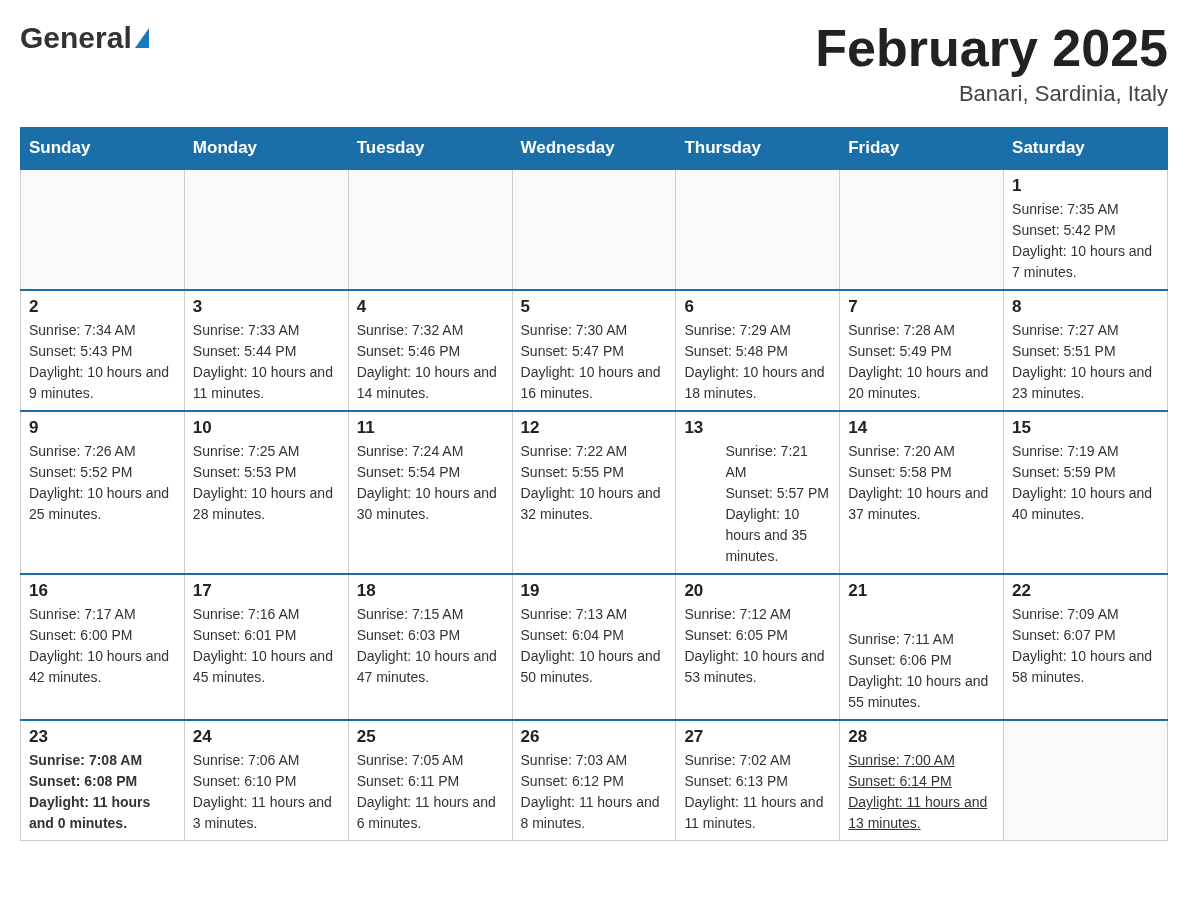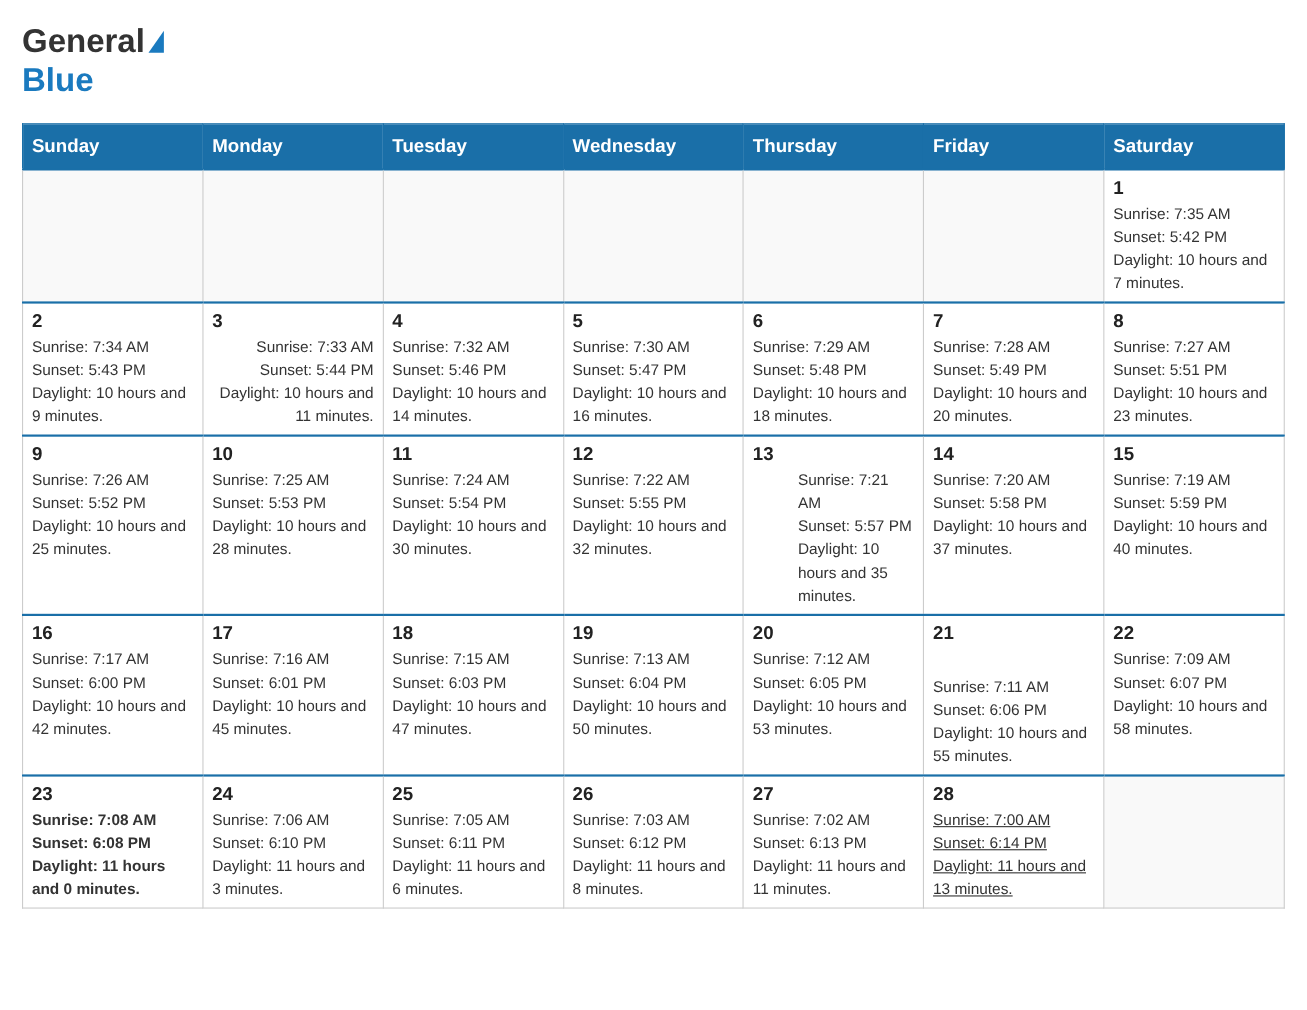--- a/index.html
+++ b/index.html
@@ -77,23 +77,24 @@
   </style>
 </head>
 <body>
 
 <div class="header">
   <div class="logo-block">
     <div style="display:flex; align-items:center;text-align:center;">
       <span style="font-size:30px; font-weight:bold; color:#333;">General</span>
       <span style="display:inline-block; width:0; height:0; border-style:solid; border-width:0 0 20px 14px; border-color:transparent transparent #1a7abf transparent; margin-left:3px; vertical-align:middle;"></span>
     </div>
-    <div>
-      <span style="font-size:30px; font-weight:bold; color:#1a7abf;">Blue</span>
-    </div>
+  </div>
+  <div class="title-area">
+    <div class="month-title">February 2025</div>
+    <div class="location">Banari, Sardinia, Italy</div>
   </div>
 </div>
 
 <table class="calendar-table">
   <thead>
     <tr>
     <th>Sunday</th>
         <th>Monday</th>
         <th>Tuesday</th>
         <th>Wednesday</th>
@@ -119,21 +120,21 @@
       </tr>
       <tr class="week-row">
         <td>
           <span class="day-number">2</span>
           <div class="day-info" style="white-space: pre-line;">Sunrise: 7:34 AM
 Sunset: 5:43 PM
 Daylight: 10 hours and 9 minutes.</div>
         </td>
         <td>
           <span class="day-number">3</span>
-          <div class="day-info" style="white-space: pre-line; text-align: right;">Sunrise: 7:33 AM
+          <div class="day-info" style="white-space: pre-line;">Sunrise: 7:33 AM
 Sunset: 5:44 PM
 Daylight: 10 hours and 11 minutes.</div>
         </td>
         <td>
           <span class="day-number">4</span>
           <div class="day-info" style="white-space: pre-line;">Sunrise: 7:32 AM
 Sunset: 5:46 PM
 Daylight: 10 hours and 14 minutes.</div>
         </td>
         <td>

